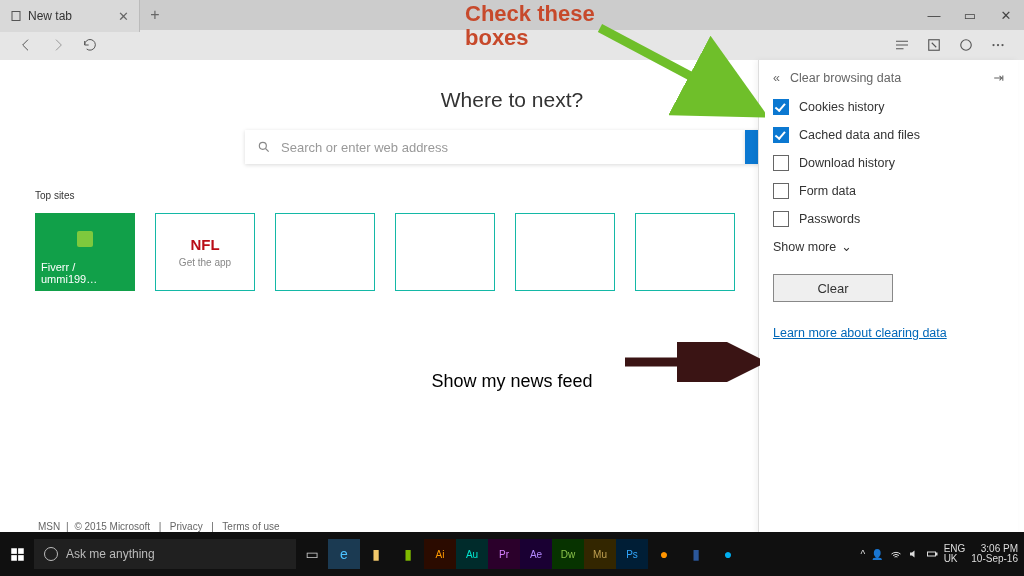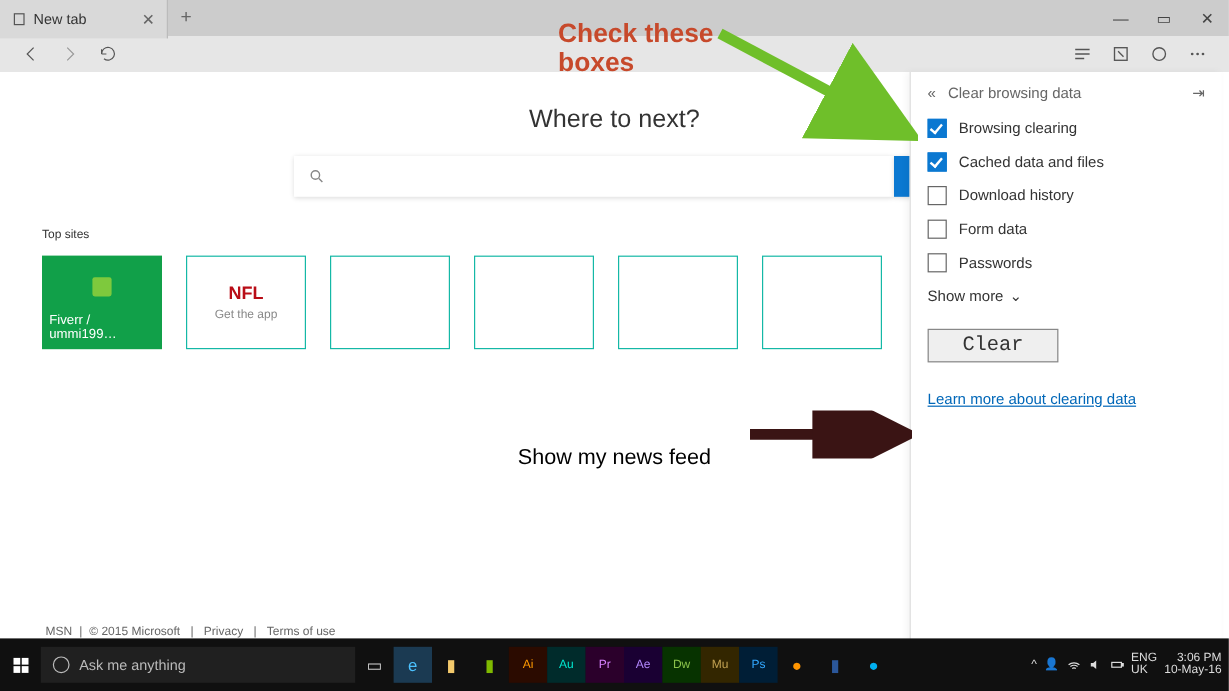--- a/index.html
+++ b/index.html
@@ -41,25 +41,25 @@
 
 
 .panel { position:absolute; top:60px; right:6px; width:260px; bottom:30px; background:#fff; border-left:1px solid #ddd; box-shadow:-2px 0 6px rgba(0,0,0,.05); padding:10px 14px; font-size:12.5px; color:#333; }
 .panel-h { display:flex; align-items:center; gap:10px; color:#666; margin-bottom:14px; }
 .panel-h .pin { margin-left:auto; }
 .chk { display:flex; align-items:center; gap:10px; margin:12px 0; }
 .chkbox { width:16px; height:16px; border:1px solid #666; display:flex; align-items:center; justify-content:center; }
 .chkbox.on { background:#0b78d1; border-color:#0b78d1; }
 .chkbox.on::after { content:""; width:8px; height:4px; border-left:2px solid #fff; border-bottom:2px solid #fff; transform:rotate(-50deg) translate(0,-1px); }
 .showmore { margin:12px 0 20px; color:#333; display:flex; align-items:center; gap:5px; }
-.clearbtn { width:109px; height:28px; border:1px solid #888; background:#efefef; display:flex; align-items:center; justify-content:center; font-size:17px;font-family:Liberation Mono, monospace; }
+.clearbtn { width:120px; height:28px; border:1px solid #888; background:#efefef; display:flex; align-items:center; justify-content:center; font-size:13px; }
 .learnlink { color:#0067b8; margin-top:24px; display:block; }
 
 
-.anno-text { position:absolute; top:16px; left:465px; color:#c7492b; font-weight:700; font-size:22px; line-height:1.1; font-family:"Comic Sans MS","Segoe Script",cursive; z-index:50;}
+.anno-text { position:absolute; top:2px; left:465px; color:#c7492b; font-weight:700; font-size:22px; line-height:1.1; font-family:"Comic Sans MS","Segoe Script",cursive; z-index:50;}
 .arrow-green { position:absolute; top:20px; left:595px; z-index:49; }
 .arrow-dark { position:absolute; top:342px; left:620px; z-index:49; }
 
 
 .taskbar { position:absolute; bottom:0; left:0; right:0; height:44px; background:#101010; display:flex; align-items:center; color:#fff; }
 .start { width:34px; height:30px; display:flex; align-items:center; justify-content:center; }
 .start svg{width:15px;height:15px;}
 .cortana { display:flex; align-items:center; gap:8px; background:#202020; height:30px; width:262px; padding:0 10px; color:#bbb; font-size:12px; }
 .cortana .ring{width:14px;height:14px;border:1.5px solid #bbb;border-radius:50%;}
 .tb-icons { display:flex; height:30px; align-items:center; }
@@ -135,20 +135,21 @@
 
 <div class="content">
   <div class="hero">
     <h1>Where to next?</h1>
     <div class="searchwrap">
       <div class="searchbox">
         <svg viewBox="0 0 24 24" fill="none" stroke-width="2">
             <circle cx="10" cy="10" r="6"></circle>
             <path d="M20 20l-5-5"></path>
           </svg>
+        <span>Search or enter web address</span>
       </div>
       <div class="searchgo"></div>
     </div>
   </div>
   <div class="topsites-h">Top sites</div>
   <div class="tiles">
     <div class="tile green">
         <div class="badge"></div>
         <span>Fiverr / ummi199…</span>
       </div>
@@ -172,21 +173,21 @@
 </div>
 
 <div class="panel">
   <div class="panel-h">
     <span>«</span>
     <span>Clear browsing data</span>
     <span class="pin">⇥</span>
   </div>
   <div class="chk">
       <div class="chkbox on"></div>
-      <span>Browsing clearing</span>
+      <span>Cookies history</span>
     </div>
   <div class="chk">
       <div class="chkbox on"></div>
       <span>Cached data and files</span>
     </div>
   <div class="chk">
       <div class="chkbox"></div>
       <span>Download history</span>
     </div>
   <div class="chk">
@@ -268,16 +269,16 @@
     <svg viewBox="0 0 24 24" fill="none" stroke="#ddd" stroke-width="2">
         <rect x="3" y="8" width="16" height="8"></rect>
         <rect x="20" y="10" width="2" height="4" fill="#ddd"></rect>
       </svg>
     <div class="lang">
         <div>ENG</div>
         <div>UK</div>
       </div>
     <div class="clock">
         <div>3:06 PM</div>
-        <div>10-May-16</div>
+        <div>10-Sep-16</div>
       </div>
   </div>
 </div>
 
 </body></html>

